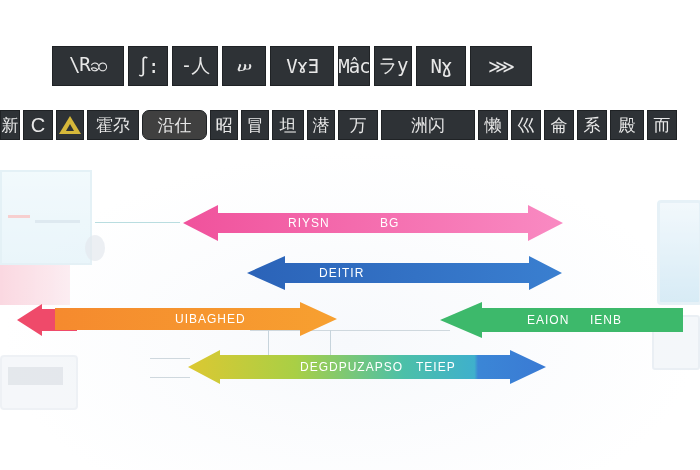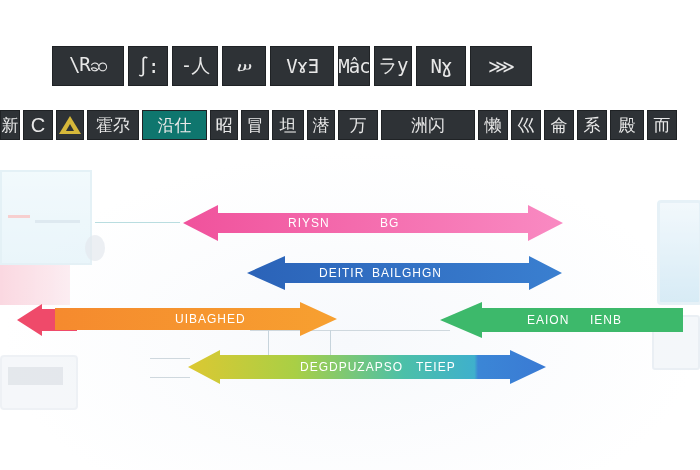--- a/index.html
+++ b/index.html
@@ -10,21 +10,21 @@
     background: radial-gradient(ellipse at 50% 60%, #f7f9fc 0%, #ffffff 70%); }
 
   
   .tile-row { position: absolute; display: flex; align-items: flex-end; }
   .row1 { left: 52px; top: 44px; height: 42px; gap: 4px; }
   .row2 { left: 0px; top: 108px; height: 32px; gap: 3px; }
   .tile { background: #2e3236; color: #e8e8e8; display: flex; align-items: center; justify-content: center;
     border: 1px solid #1f2225; font-family: "DejaVu Sans Mono", monospace; white-space: nowrap; overflow: hidden; }
   .row1 .tile { height: 40px; font-size: 19px; letter-spacing: -1px; }
   .row2 .tile { height: 30px; font-size: 17px; }
-  .tile.blueish { background: #0f766e; }
+  .tile.blueish { background: #404040; border-radius: 7px; }
   .tri { width: 0; height: 0; border-left: 11px solid transparent; border-right: 11px solid transparent;
     border-bottom: 18px solid #d6b83a; position: relative; }
   .tri::after { content: ""; position: absolute; left: -4px; top: 8px; border-left: 4px solid transparent;
     border-right: 4px solid transparent; border-bottom: 7px solid #2e3236; }
 
   
   .device-left { position: absolute; left: 0; top: 165px; width: 95px; height: 250px; opacity: 0.55; }
   .dl-screen { position: absolute; left: 0; top: 5px; width: 92px; height: 95px; background: linear-gradient(#e8f6fb, #d9eef7);
     border: 2px solid #cfe6ef; }
   .dl-line { position: absolute; height: 3px; background: #f1a9a9; }
@@ -127,21 +127,20 @@
   <svg width="315" height="34" viewBox="0 0 315 34">
     <defs>
         <linearGradient id="gBlue" x1="0" x2="1">
           <stop offset="0" stop-color="#2b63b8"></stop>
           <stop offset="1" stop-color="#3a7fd0"></stop>
         </linearGradient>
       </defs>
     <polygon points="0,17 38,0 38,7 282,7 282,0 315,17 282,34 282,27 38,27 38,34" fill="url(#gBlue)"></polygon>
   </svg>
   <span class="arrow-label" style="left:72px">DEITIR</span>
-  <span class="arrow-label" style="left:125px">BAILGHGN</span>
 </div>
 
 <div class="arrow" style="left:17px;top:302px;width:60px;height:36px">
   <svg width="60" height="36" viewBox="0 0 60 36">
     <polygon points="0,18 25,2 25,7 60,7 60,29 25,29 25,34" fill="#ef4a6a"></polygon>
   </svg>
 </div>
 
 <div class="arrow" style="left:55px;top:302px;width:282px;height:34px">
   <svg width="282" height="34" viewBox="0 0 282 34">

